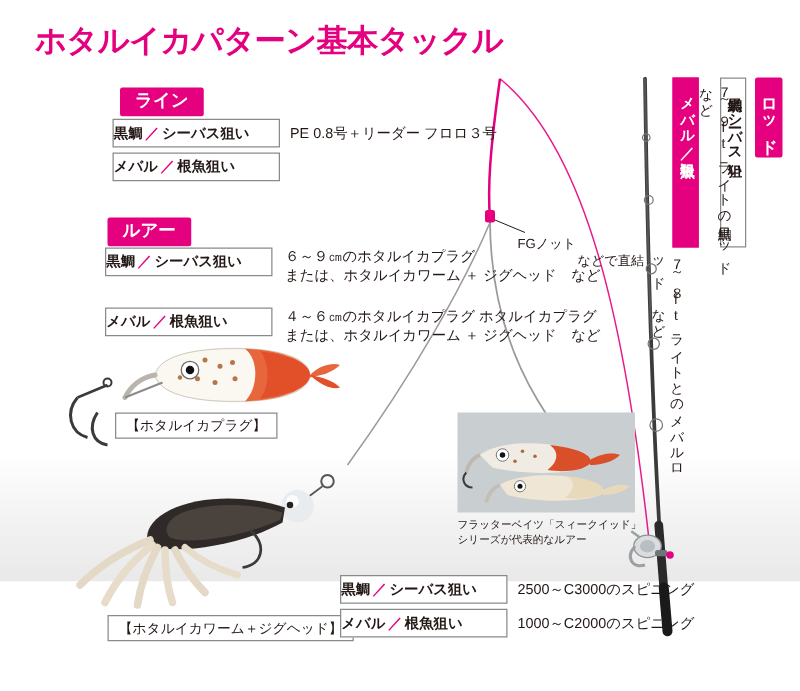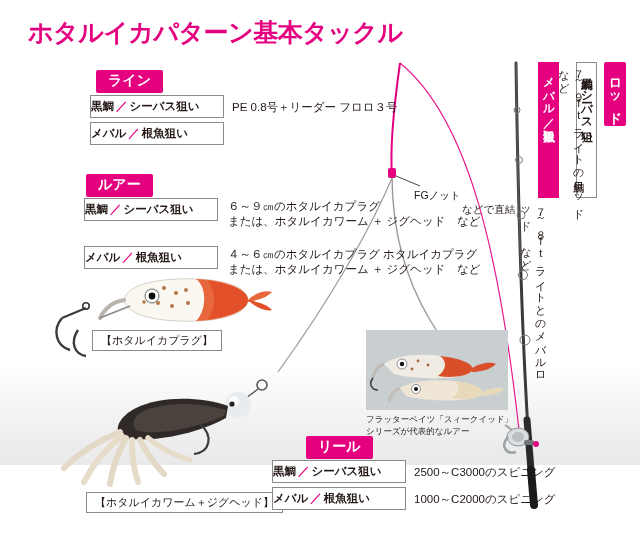--- a/index.html
+++ b/index.html
@@ -263,21 +263,20 @@
         <circle cx="50" cy="59" r="4.5" fill="#fff" stroke="#777" stroke-width="0.8"></circle>
         <circle cx="50" cy="59" r="2" fill="#111"></circle>
         <path d="M116 62 C 126 57, 134 57, 138 59 C 132 64, 124 66, 116 66 Z" fill="#e7d9b9"></path>
         <path d="M34 58 C 28 60, 24 66, 23 72" stroke="#c4bfb6" stroke-width="3" fill="none"></path>
       </g>
     </svg>
   </div>
   <div class="photocap" style="left:366px;top:414px;">フラッターベイツ「スィークイッド」</div>
   <div class="photocap" style="left:366px;top:426px;">シリーズが代表的なルアー</div>
 
-  <div class="pill" style="left:306px;top:436px;">リール</div>
 
   <div class="rowbox" style="left:272px;top:460px;width:134px;">
     <span>黒鯛</span><span class="sep">／</span><span>シーバス狙い</span>
   </div>
   <div class="rowtext" style="left:414px;top:464px;">2500～C3000のスピニング</div>
 
   <div class="rowbox" style="left:272px;top:487px;width:134px;">
     <span>メバル</span><span class="sep">／</span><span>根魚狙い</span>
   </div>
   <div class="rowtext" style="left:414px;top:491px;">1000～C2000のスピニング</div>

